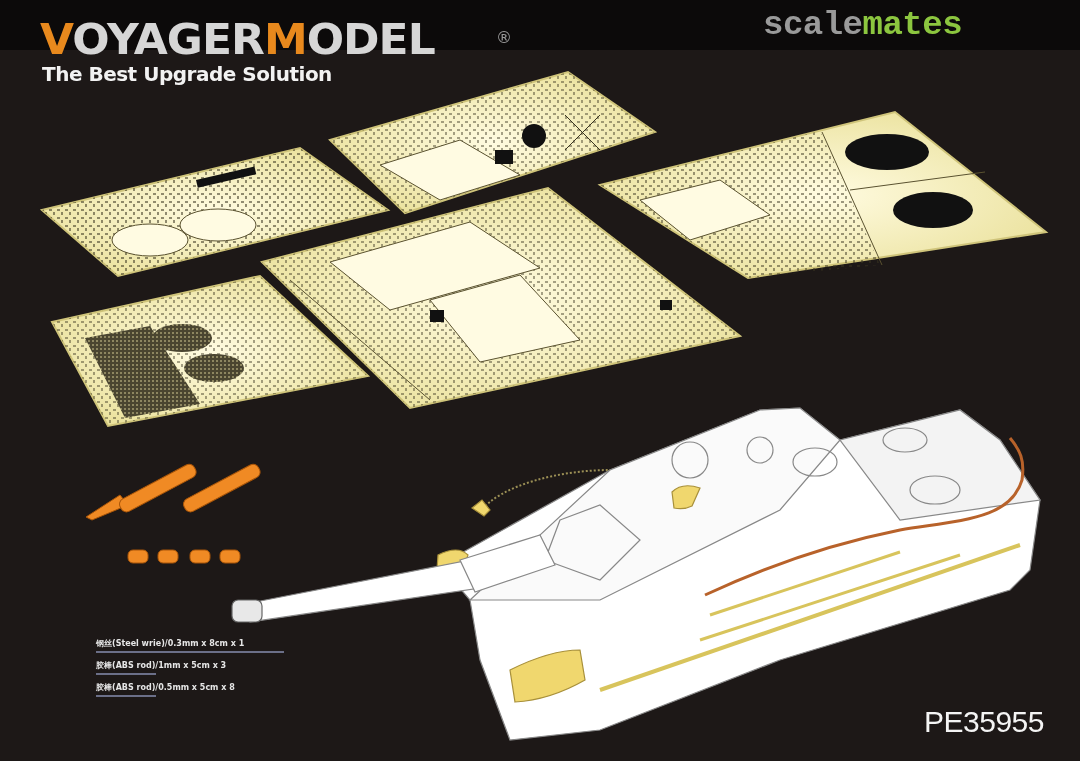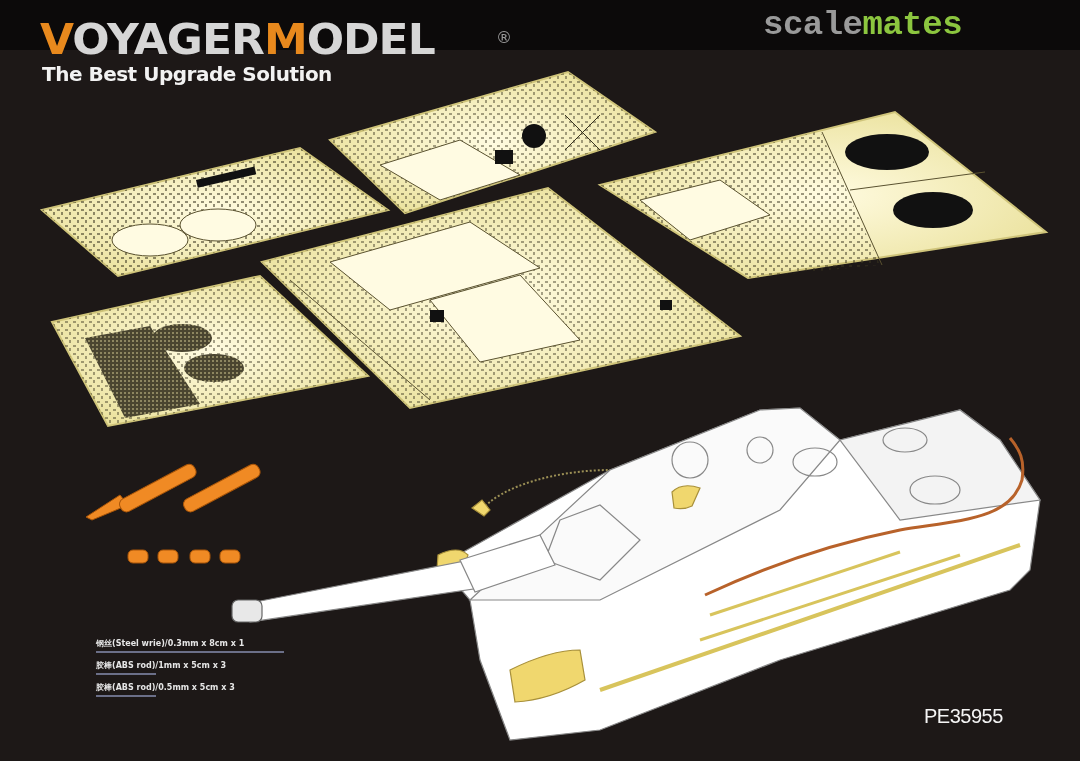--- a/index.html
+++ b/index.html
@@ -39,21 +39,21 @@
     .captions { position:absolute; left:96px; top:638px; }
     .cap {
       font-size:8px; color:#e6e6e6; font-weight:bold; height:22px; position:relative;
       white-space:nowrap;
     }
     .cap .rule {
       position:absolute; left:0; top:13px; height:2px; background:#6b6f88;
     }
     .code {
       position:absolute; left:924px; top:705px; color:#f4f4f4;
-      font-family:"Liberation Sans", sans-serif; font-size:20px; letter-spacing:-0.5px;
+      font-family:"Liberation Sans", sans-serif; font-size:30px; letter-spacing:-0.5px;
     }
   </style>
 </head>
 <body>
 
 <div class="topbar"></div>
 
 <div class="brand">
   <span class="orange">V</span><span class="gray">OYAGER</span><span class="orange">M</span><span class="gray">ODEL</span>
   <span class="reg">®</span>
@@ -169,18 +169,18 @@
 <div class="captions">
   <div class="cap">
     <span>钢丝(Steel wrie)/0.3mm x 8cm x 1</span>
     <div class="rule" style="width:188px"></div>
   </div>
   <div class="cap">
     <span>胶棒(ABS rod)/1mm x 5cm x 3</span>
     <div class="rule" style="width:60px"></div>
   </div>
   <div class="cap">
-    <span>胶棒(ABS rod)/0.5mm x 5cm x 3</span>
+    <span>胶棒(ABS rod)/0.5mm x 5cm x 8</span>
     <div class="rule" style="width:60px"></div>
   </div>
 </div>
 
 <div class="code">PE35955</div>
 
 </body></html>

